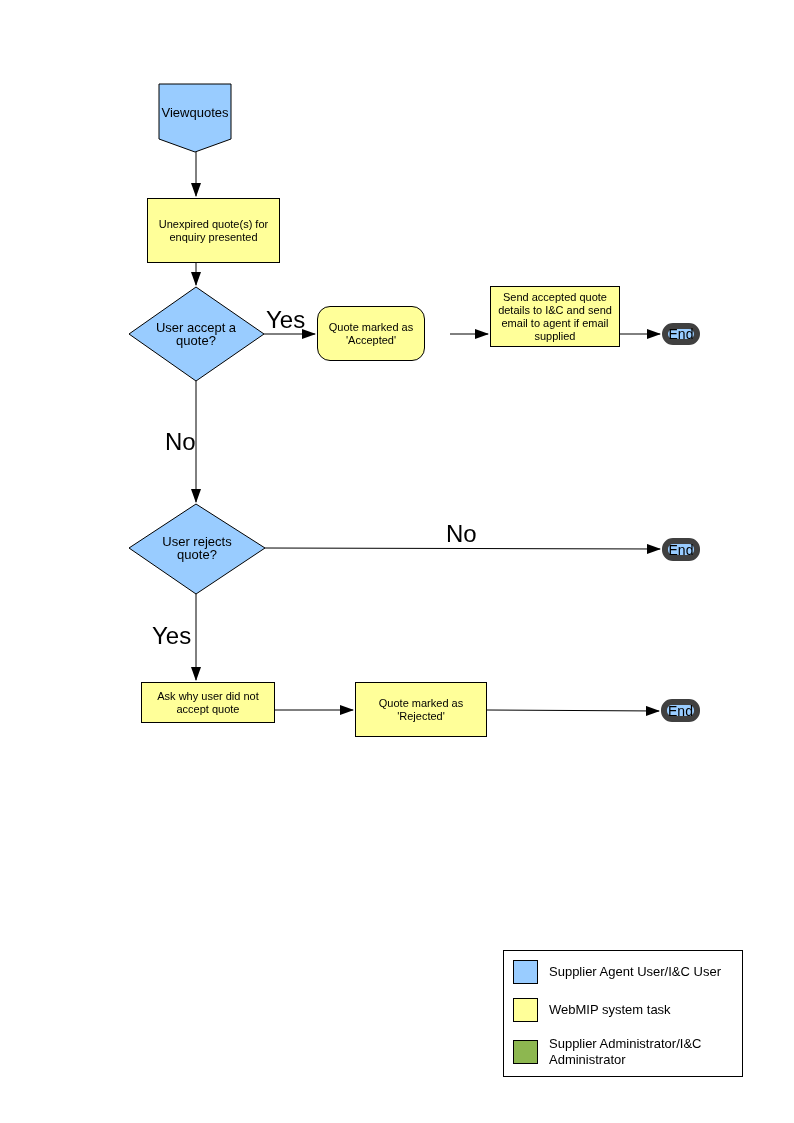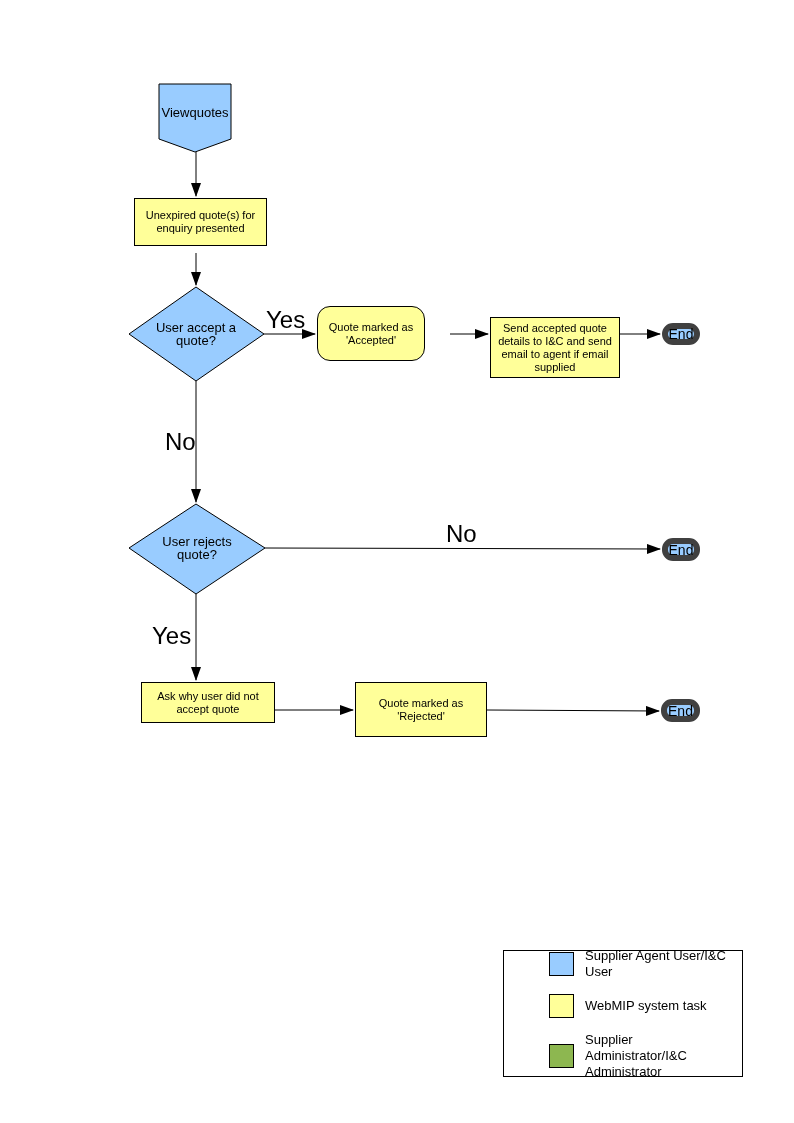--- a/index.html
+++ b/index.html
@@ -25,21 +25,21 @@
   }
   .edge-label{
     position:absolute;font-size:24px;line-height:1;white-space:nowrap;
   }
   .legend{
     position:absolute;left:503px;top:950px;width:240px;height:127px;
     border:1px solid #000;box-sizing:border-box;background:#fff;
     display:flex;flex-direction:column;justify-content:center;
     gap:14px;padding:8px 9px;
   }
-  .legend-row{display:flex;align-items:center;gap:11px;margin-left:36px;}
+  .legend-row{display:flex;align-items:center;gap:11px;}
   .swatch{
     width:25px;height:24px;border:1px solid #000;box-sizing:border-box;flex:0 0 auto;
   }
   .swatch.user{background:#99CCFF;}
   .swatch.system{background:#FFFF99;}
   .swatch.admin{background:#8DB750;}
   .legend-label{font-size:13px;line-height:16px;}
 </style>
 </head>
 <body>
@@ -65,27 +65,27 @@
     <line x1="620" y1="334" x2="660" y2="334" stroke="#000" stroke-width="1" marker-end="url(#arrow)"></line>
     <line x1="196" y1="381" x2="196" y2="502" stroke="#000" stroke-width="1" marker-end="url(#arrow)"></line>
     <line x1="265" y1="548" x2="660" y2="549" stroke="#000" stroke-width="1" marker-end="url(#arrow)"></line>
     <line x1="196" y1="594" x2="196" y2="680" stroke="#000" stroke-width="1" marker-end="url(#arrow)"></line>
     <line x1="264" y1="710" x2="353" y2="710" stroke="#000" stroke-width="1" marker-end="url(#arrow)"></line>
     <line x1="487" y1="710" x2="659" y2="711" stroke="#000" stroke-width="1" marker-end="url(#arrow)"></line>
   </svg>
 
   <div class="node-text" style="left:159px;top:86px;width:72px;height:52px;">Viewquotes</div>
 
-  <div class="process" style="left:134px;top:198px;width:133px;height:48px;">Unexpired quote(s) for enquiry presented</div>
+  <div class="process" style="left:147px;top:198px;width:133px;height:65px;">Unexpired quote(s) for enquiry presented</div>
 
   <div class="node-text" style="left:146px;top:314px;width:100px;height:40px;">User accept a quote?</div>
 
   <div class="process" style="left:317px;top:306px;width:108px;height:55px;border-radius:13px;">Quote marked as 'Accepted'</div>
 
-  <div class="process" style="left:490px;top:317px;width:130px;height:61px;padding:18px 4px;">Send accepted quote details to I&amp;C and send email to agent if email supplied</div>
+  <div class="process" style="left:490px;top:286px;width:130px;height:61px;padding:18px 4px;">Send accepted quote details to I&amp;C and send email to agent if email supplied</div>
 
   <div class="terminator" style="left:662px;top:323px;width:38px;height:22px;">End</div>
 
   <div class="node-text" style="left:147px;top:528px;width:100px;height:40px;">User rejects quote?</div>
 
   <div class="terminator" style="left:662px;top:538px;width:38px;height:23px;">End</div>
 
   <div class="process" style="left:141px;top:682px;width:134px;height:41px;">Ask why user did not accept quote</div>
 
   <div class="process" style="left:355px;top:682px;width:132px;height:55px;">Quote marked as 'Rejected'</div>

